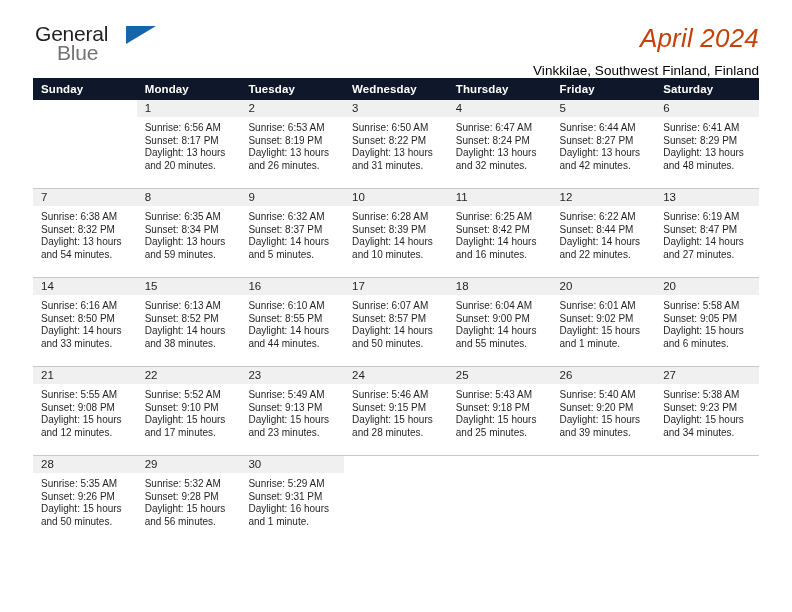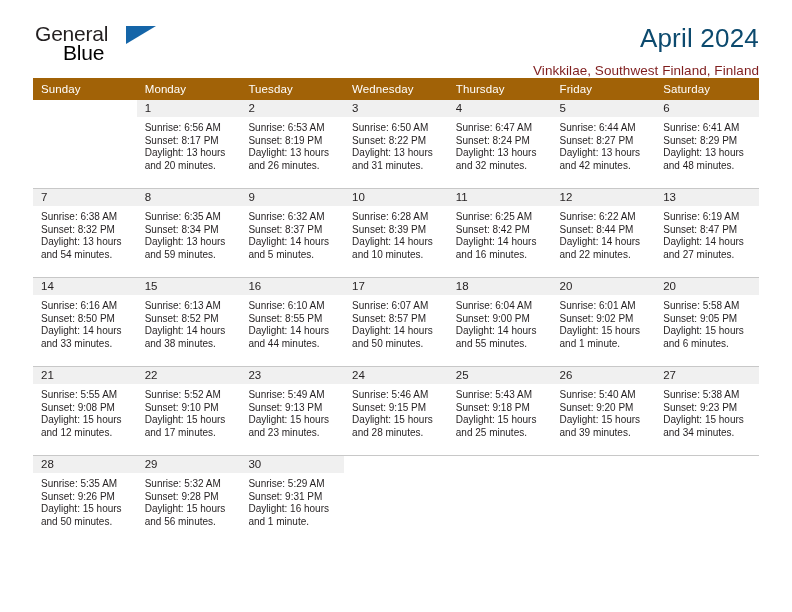--- a/index.html
+++ b/index.html
@@ -35,65 +35,66 @@
   }
   .logo-general {
     font-size: 21px;
     color: #231f20;
     letter-spacing: -0.2px;
     display: block;
     margin-left: 2px;
   }
   .logo-blue {
     font-size: 21px;
-    color: #000000;
+    color: #737373;
     display: block;
-    margin-left: 30px;
+    margin-left: 24px;
     margin-top: -2px;
     letter-spacing: -0.2px;
   }
   .logo-tri {
     position: absolute;
     left: 93px;
     top: 3px;
     width: 0;
     height: 0;
     border-left: 30px solid #1565a8;
     border-bottom: 18px solid transparent;
   }
 
   .titles {
     text-align: right;
     padding-top: 1px;
   }
   .cal-title {
     font-size: 26px;
     font-weight: normal;
-    color: #0c4a6e;
+    color: #c2410c;
     letter-spacing: 0.2px;
     line-height: 1.15;
+    font-style: italic;
   }
   .cal-subtitle {
     font-size: 13.5px;
-    color: #7f1d1d;
+    color: #000000;
     margin-top: 9px;
     letter-spacing: 0.05px;
   }
 
   
   .calendar {
     width: 726px;
     border-collapse: collapse;
     table-layout: fixed;
   }
   .calendar th {
-    background: #a16207;
+    background: #0f172a;
     color: #ffffff;
     font-size: 11.5px;
-    font-weight: normal;
+    font-weight: bold;
     text-align: left;
     padding: 5px 0 5px 8px;
     height: 21px;
     letter-spacing: 0.1px;
   }
   .calendar td {
     width: 103.7px;
     vertical-align: top;
     padding: 0;
     border-top: 1px solid #c8c8c8;

